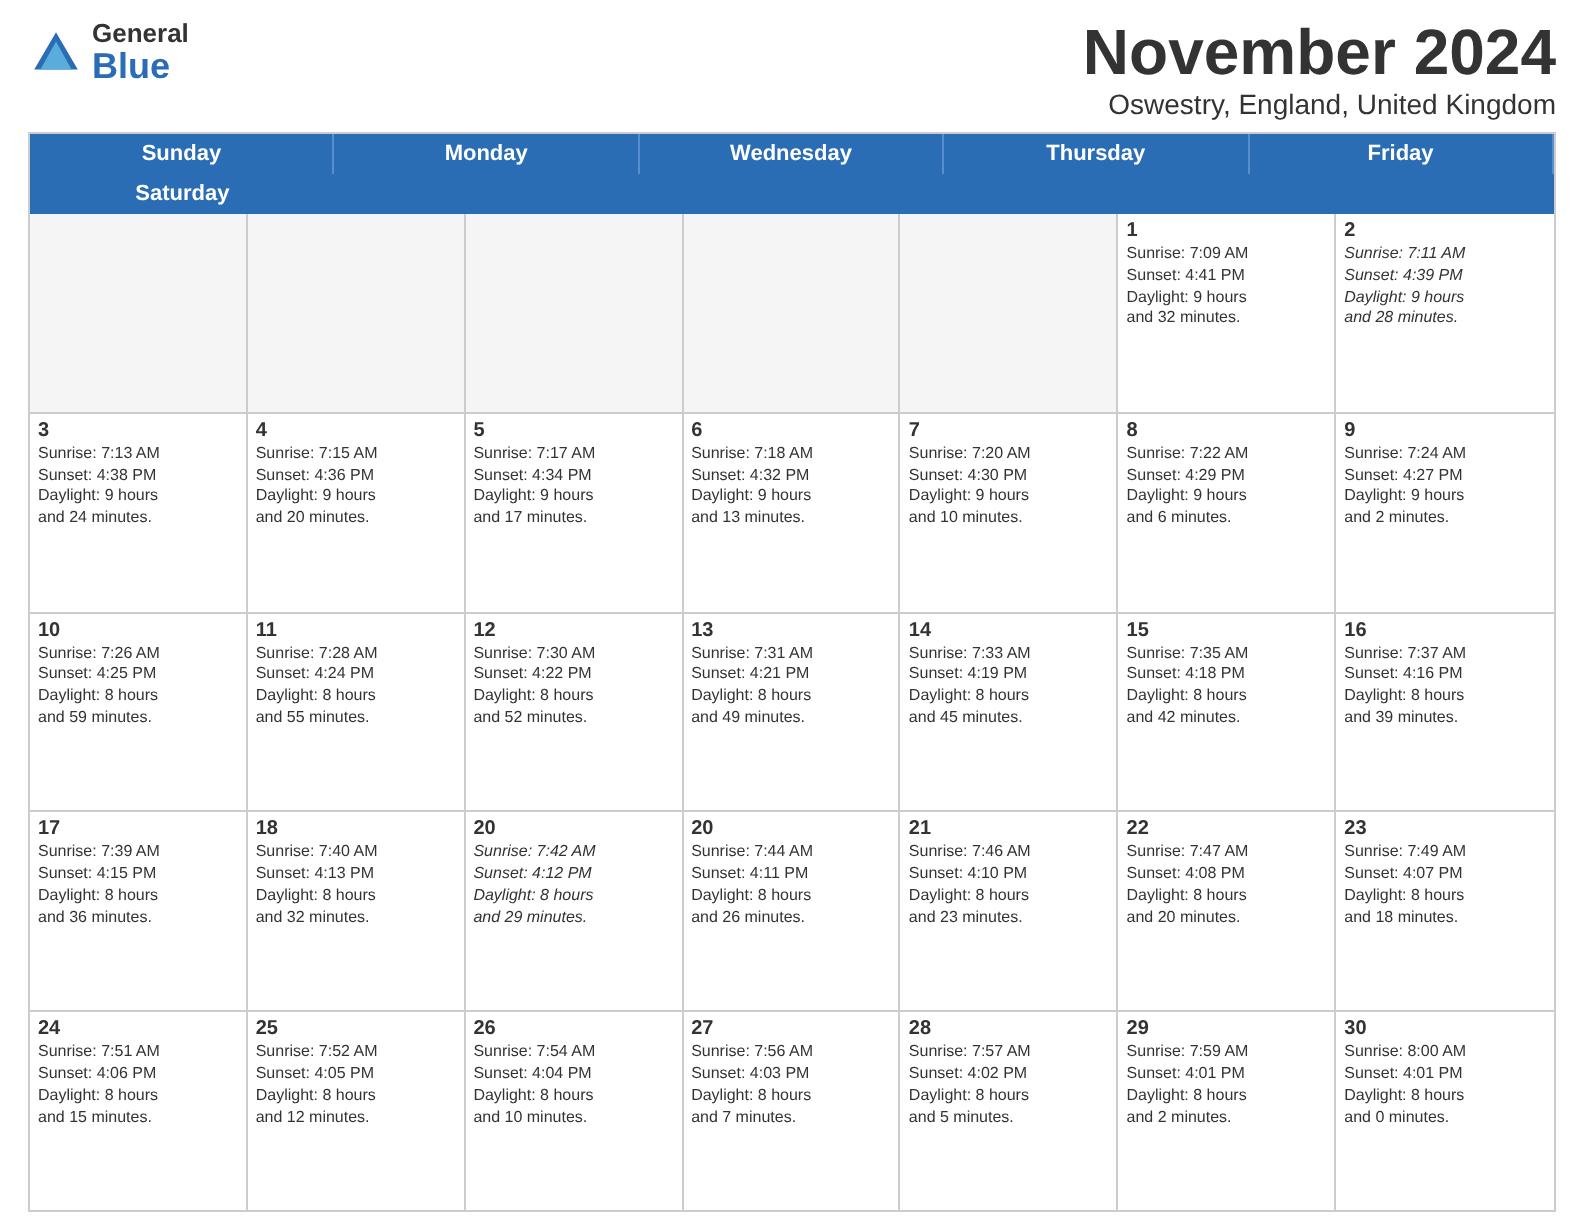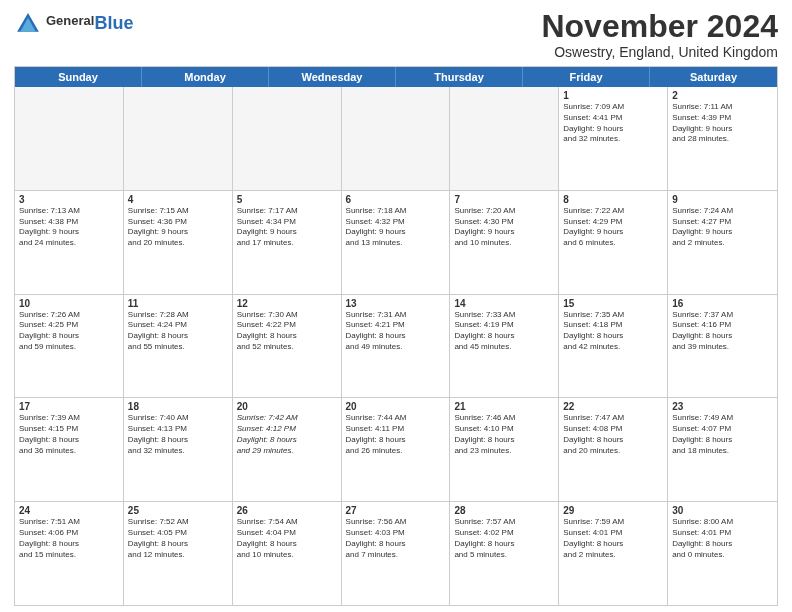--- a/index.html
+++ b/index.html
@@ -23,21 +23,21 @@
       align-items: flex-start;
       margin-bottom: 6px;
     }
     .logo {
       display: flex;
       align-items: center;
       gap: 4px;
     }
     .logo-text {
       display: flex;
-      flex-direction: row;
+      flex-direction: column;
       line-height: 1.1;
     }
     .logo-general {
       font-size: 13px;
       font-weight: bold;
       color: #333;
     }
     .logo-blue {
       font-size: 18px;
       font-weight: bold;
@@ -62,21 +62,21 @@
       margin-top: 2px;
     }
     .calendar {
       flex: 1;
       display: flex;
       flex-direction: column;
       border: 1px solid #ccc;
     }
     .calendar-header {
       display: grid;
-      grid-template-columns: repeat(6, 1fr);
+      grid-template-columns: repeat(5, 1fr);
       background: #2a6db5;
     }
     .cal-header-cell {
       color: #fff;
       font-size: 11px;
       font-weight: bold;
       text-align: center;
       padding: 4px 2px;
       border-right: 1px solid #5590cc;
     }
@@ -155,21 +155,21 @@
           <div class="cal-cell empty"></div>
           <div class="cal-cell">
             <span class="day-num">1</span>
             <div class="cell-text" style="white-space: pre-line;">Sunrise: 7:09 AM
 Sunset: 4:41 PM
 Daylight: 9 hours
 and 32 minutes.</div>
           </div>
           <div class="cal-cell">
             <span class="day-num">2</span>
-            <div class="cell-text" style="white-space: pre-line;">Sunrise: 7:11 AM
+            <div class="cell-text" style="white-space: pre-line; font-style: italic;">Sunrise: 7:11 AM
 Sunset: 4:39 PM
 Daylight: 9 hours
 and 28 minutes.</div>
           </div>
         </div>
         <div class="cal-row">
           <div class="cal-cell">
             <span class="day-num">3</span>
             <div class="cell-text" style="white-space: pre-line;">Sunrise: 7:13 AM
 Sunset: 4:38 PM

